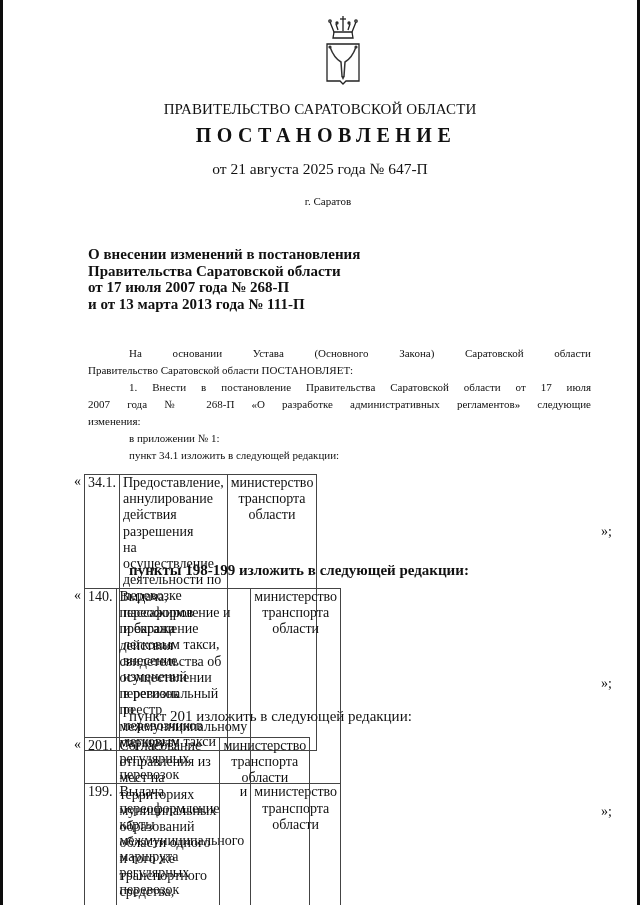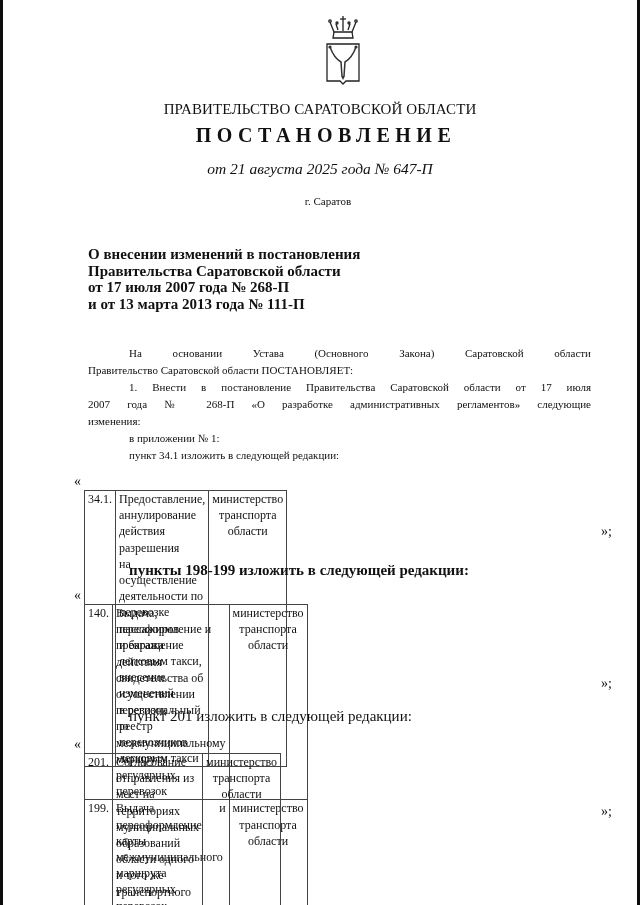--- a/index.html
+++ b/index.html
@@ -8,35 +8,35 @@
     background: #ffffff; color: #111111;
     font-family: "Liberation Serif", "DejaVu Serif", serif;
   }
   .edge-left { position: absolute; left: 0; top: 0; width: 3px; height: 905px; background: #0c0c0c; }
   .edge-right { position: absolute; right: 0; top: 0; width: 3px; height: 905px; background: #0c0c0c; }
 
   .emblem { position: absolute; left: 320px; top: 10px; width: 46px; height: 76px; }
 
   .gov { position: absolute; left: 0; width: 640px; top: 101px; text-align: center; font-size: 15px; letter-spacing: 0.1px; }
   .title { position: absolute; left: 0; width: 640px; top: 124px; text-align: center; font-size: 20px; font-weight: bold; letter-spacing: 5.5px; padding-left: 6px; }
-  .date { position: absolute; left: 0; width: 640px; top: 160px; text-align: center; font-size: 15.5px; font-style: italic; }
+  .date { position: absolute; left: 0; width: 640px; top: 160px; text-align: center; font-size: 15.5px; }
   .city { position: absolute; left: 0; width: 640px; top: 195px; text-align: center; font-size: 11px; padding-left: 8px; }
 
   .subject { position: absolute; left: 88px; top: 246px; font-size: 15px; font-weight: bold; line-height: 16.5px; }
   .subject div { white-space: nowrap; }
 
   .body-text { position: absolute; left: 88px; width: 503px; font-size: 11px; line-height: 17px; }
   .indent { text-indent: 41px; }
   .justify { text-align: justify; text-align-last: justify; }
   .para { position: absolute; font-size: 15px; line-height: 17px; white-space: nowrap; }
 
   .tbl-wrap { position: absolute; left: 74px; }
   .quote-open { position: absolute; left: 0; top: 0; font-size: 14px; }
   .quote-close { position: absolute; font-size: 14px; white-space: nowrap; }
-  table.amend { position: absolute; left: 10px; top: 16px; border-collapse: collapse; font-size: 12px; line-height: 16.2px; }
+  table.amend { position: absolute; left: 10px; top: 0; border-collapse: collapse; font-size: 14px; line-height: 16.2px; }
   table.amend td { border: 1px solid #444; vertical-align: top; padding: 0 3px 0 3px; }
   td.num { width: 28px; text-align: right; padding-right: 3px; }
   td.desc { width: 366px; }
   td.org { width: 86px; text-align: center; }
   .just { text-align: justify; text-align-last: justify; }
 </style>
 </head>
 <body>
 
 <div class="edge-left"></div>

